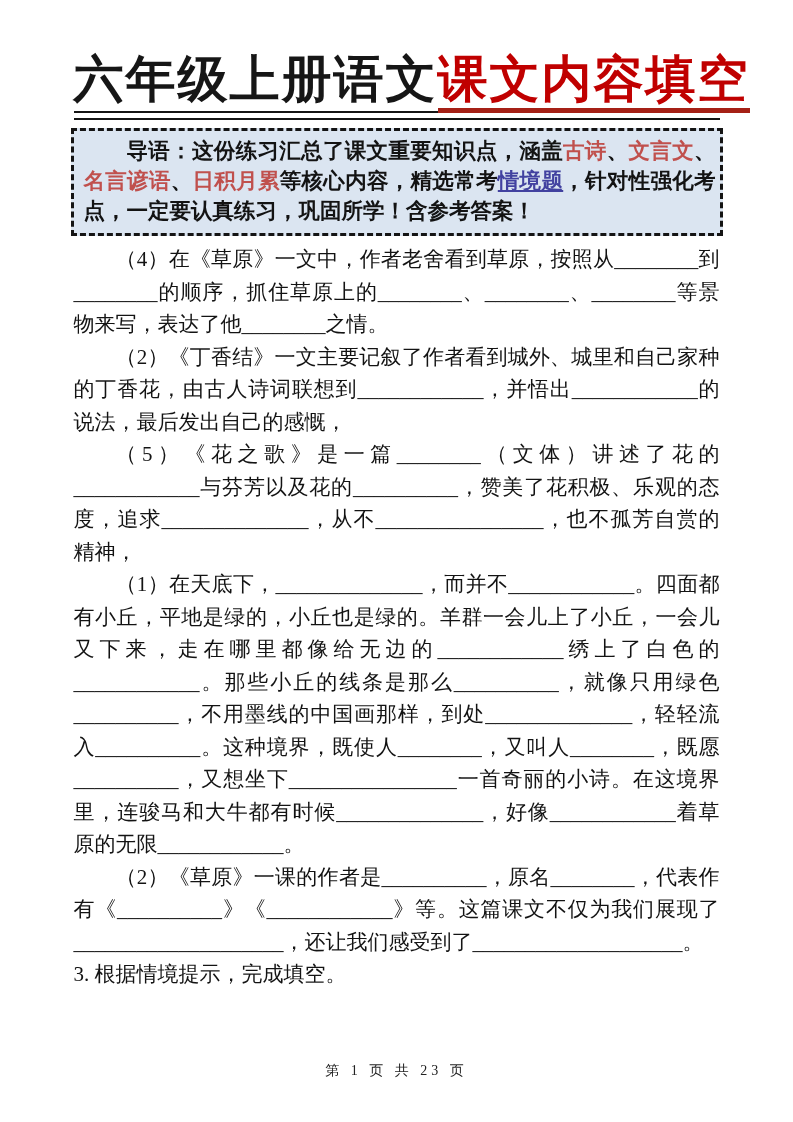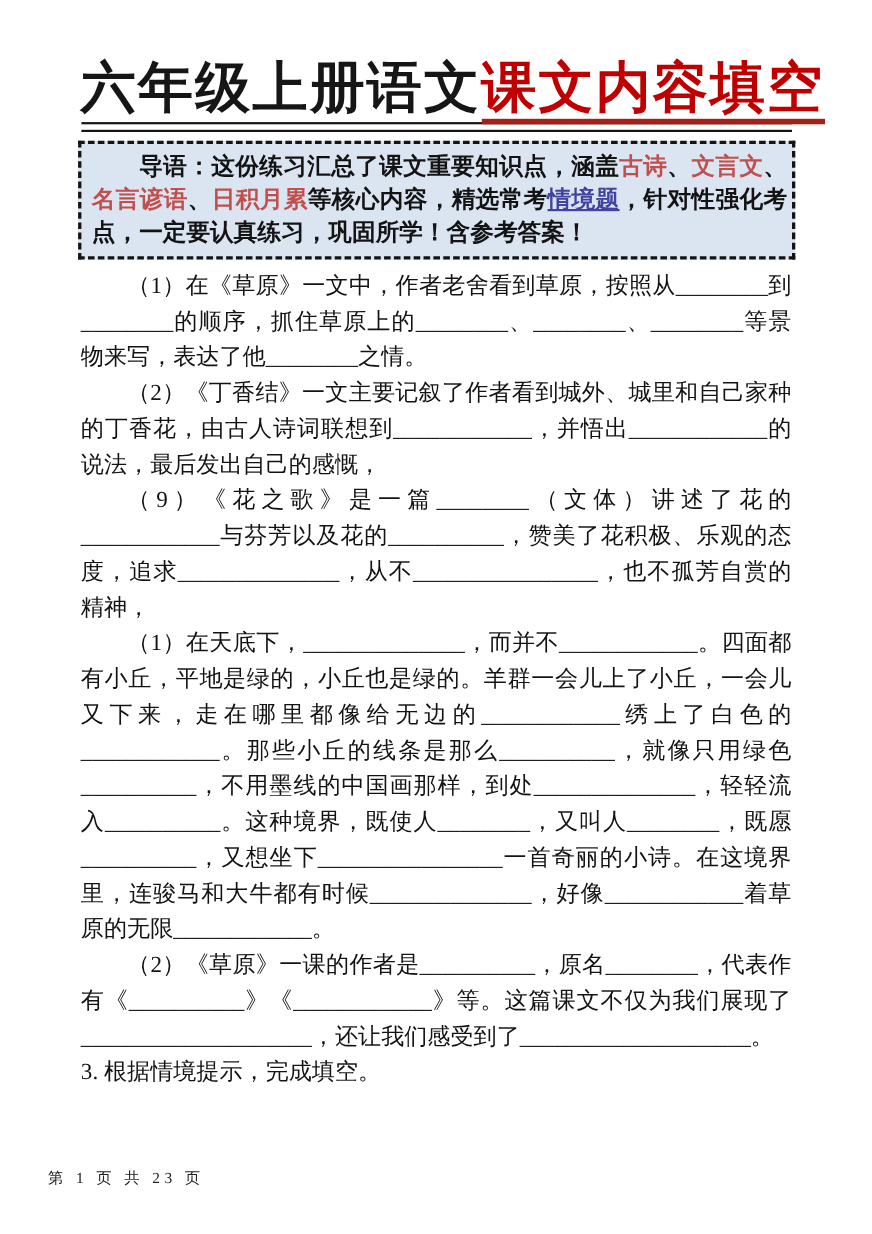--- a/index.html
+++ b/index.html
@@ -51,20 +51,21 @@
     text-align: justify;
     font-weight: 500;
   }
   .doc-body p { margin: 0; }
   .sub-item { text-indent: 2em; }
   .page-footer {
     position: absolute;
     left: 0;
     bottom: 42px;
     width: 100%;
+    text-align: center;
     font-size: 14px;
     letter-spacing: 4px;
     color: #222222;
   }
 </style>
 </head>
 <body>
 
 <div class="page">
 
@@ -72,23 +73,23 @@
     <span class="title-black">六年级上册语文</span><span class="title-red">课文内容填空</span>
   </div>
 
   <div class="double-rule"></div>
 
   <div class="intro-box">
     <span>导语：这份练习汇总了课文重要知识点，涵盖</span><span class="intro-red">古诗</span><span>、</span><span class="intro-red">文言文</span><span>、</span><span class="intro-red">名言谚语</span><span>、</span><span class="intro-red">日积月累</span><span>等核心内容，精选常考</span><span class="intro-blue">情境题</span><span>，针对性强化考点，一定要认真练习，巩固所学！含参考答案！</span>
   </div>
 
   <div class="doc-body">
-    <p class="sub-item">（1）在《草原》一文中，作者老舍看到草原，按照从________到________的顺序，抓住草原上的________、________、________等景物来写，表达了他________之情。</p>
+    <p class="sub-item">（4）在《草原》一文中，作者老舍看到草原，按照从________到________的顺序，抓住草原上的________、________、________等景物来写，表达了他________之情。</p>
     <p class="sub-item">（2）《丁香结》一文主要记叙了作者看到城外、城里和自己家种的丁香花，由古人诗词联想到____________，并悟出____________的说法，最后发出自己的感慨，</p>
-    <p class="sub-item">（9）《花之歌》是一篇________（文体）讲述了花的____________与芬芳以及花的__________，赞美了花积极、乐观的态度，追求______________，从不________________，也不孤芳自赏的精神，</p>
+    <p class="sub-item">（5）《花之歌》是一篇________（文体）讲述了花的____________与芬芳以及花的__________，赞美了花积极、乐观的态度，追求______________，从不________________，也不孤芳自赏的精神，</p>
     <p class="sub-item">（1）在天底下，______________，而并不____________。四面都有小丘，平地是绿的，小丘也是绿的。羊群一会儿上了小丘，一会儿又下来，走在哪里都像给无边的____________绣上了白色的____________。那些小丘的线条是那么__________，就像只用绿色__________，不用墨线的中国画那样，到处______________，轻轻流入__________。这种境界，既使人________，又叫人________，既愿__________，又想坐下________________一首奇丽的小诗。在这境界里，连骏马和大牛都有时候______________，好像____________着草原的无限____________。</p>
     <p class="sub-item">（2）《草原》一课的作者是__________，原名________，代表作有《__________》《____________》等。这篇课文不仅为我们展现了____________________，还让我们感受到了____________________。</p>
     <p>3. 根据情境提示，完成填空。</p>
   </div>
 
   <div class="page-footer">第 1 页 共 23 页</div>
 
 </div>
 
 </body></html>

